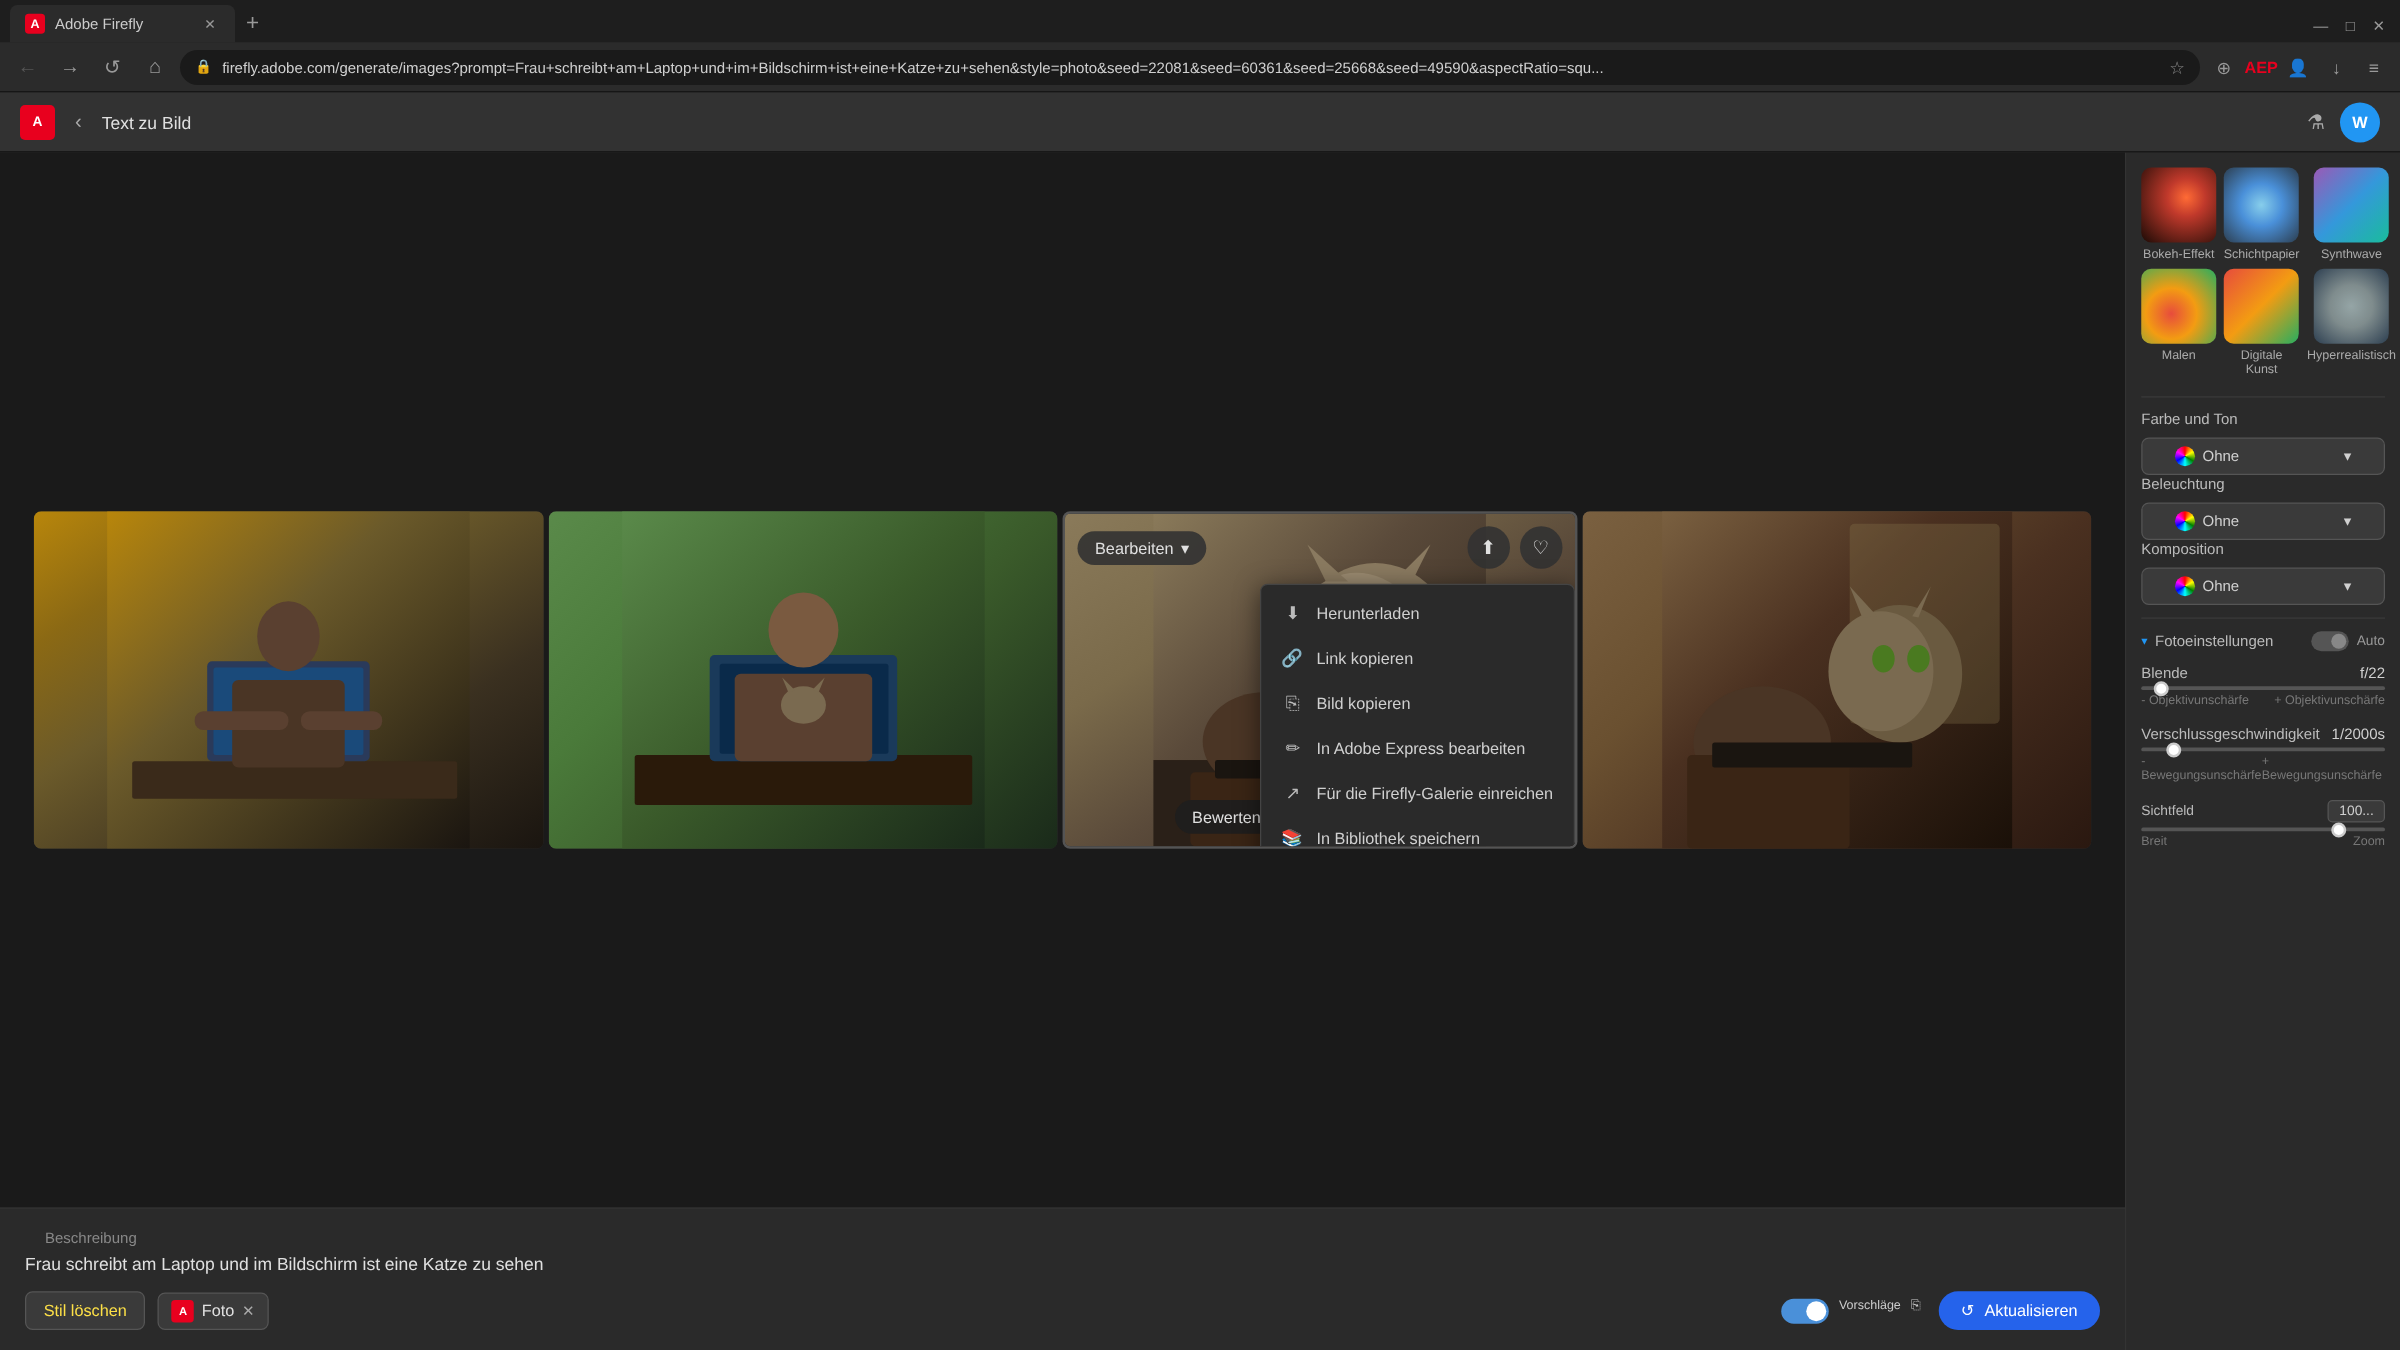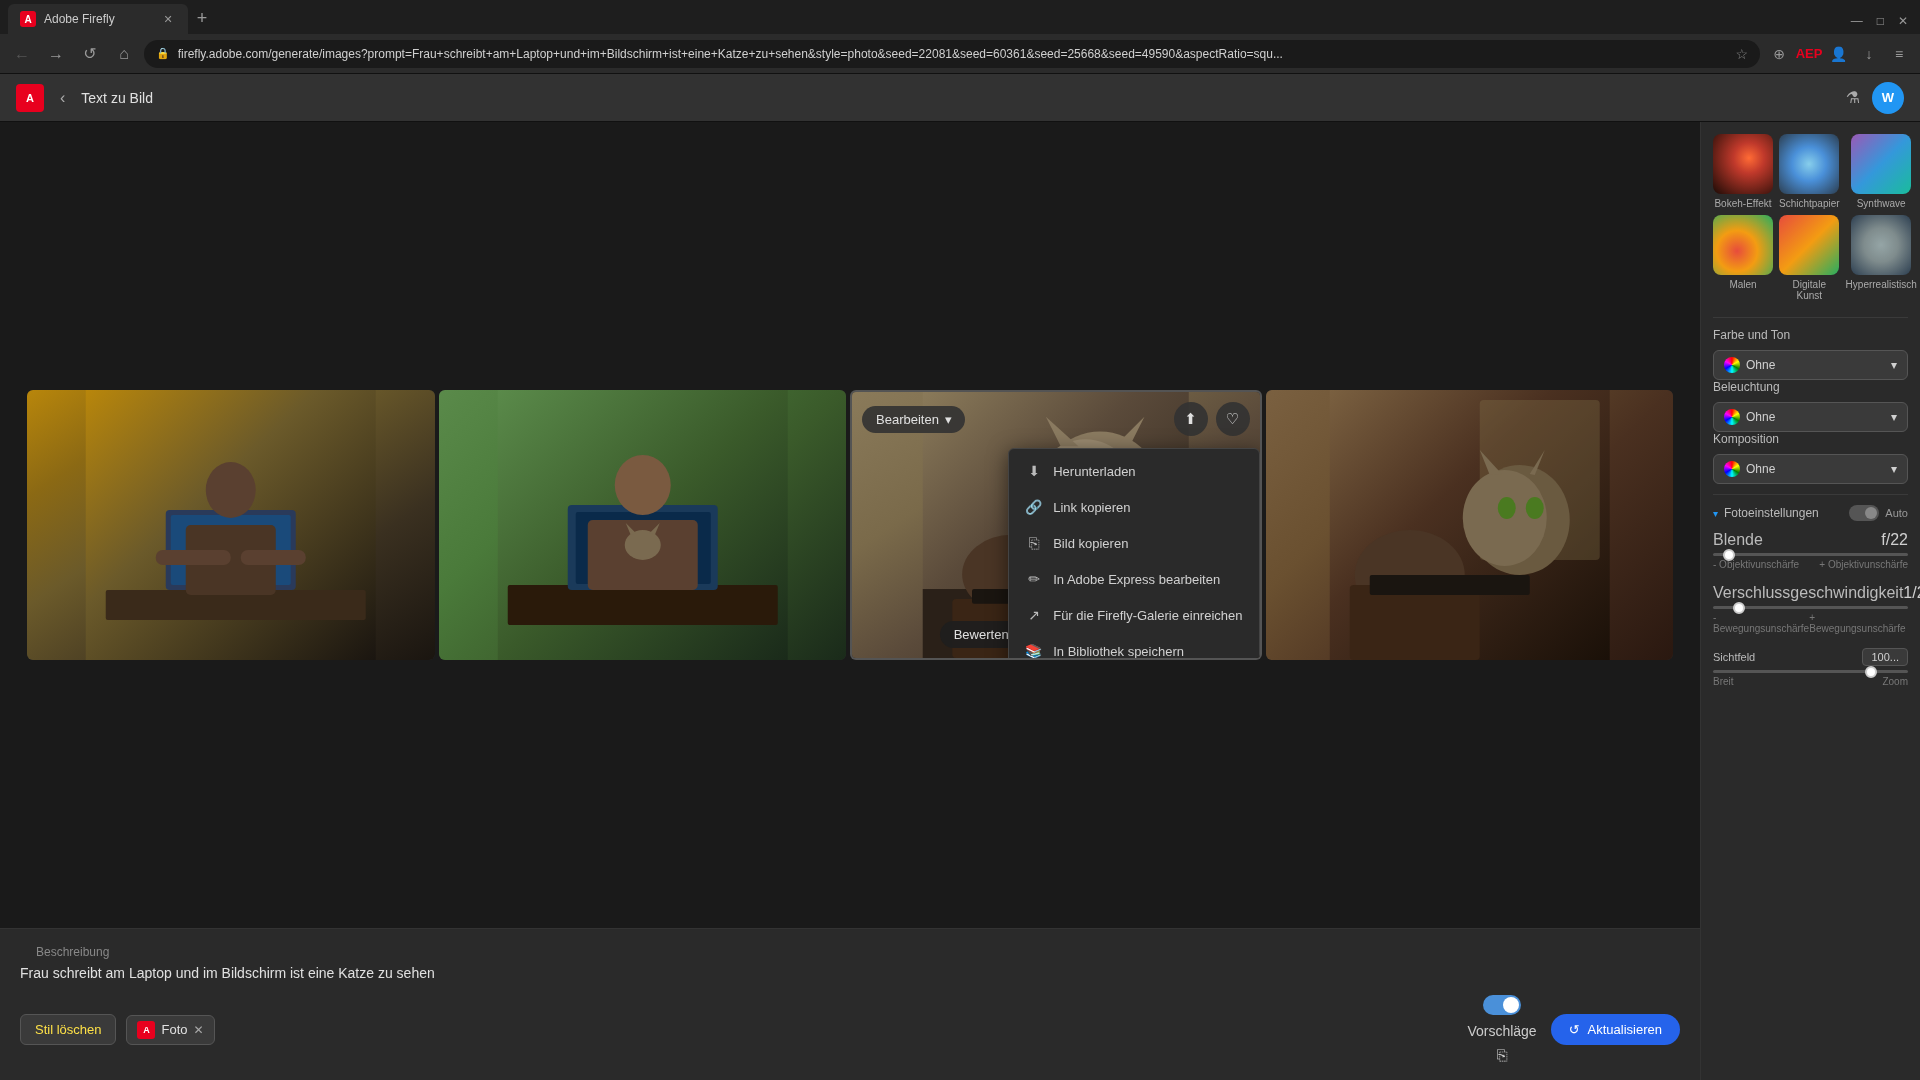--- a/index.html
+++ b/index.html
@@ -381,25 +381,24 @@
 
     .prompt-right {
       margin-left: auto;
       display: flex;
       align-items: center;
       gap: 14px;
     }
 
     .vorschlaege-toggle {
       display: flex;
-      align-items: center;
+      align-items: flex-start;
       gap: 8px;
-      font-size: 14px;
+      font-size: 10px;
       color: #ccc;
-      flex-direction: column;
     }
 
     .toggle-switch {
       width: 38px; height: 20px;
       background: #4a90d9;
       border-radius: 10px;
       position: relative;
       cursor: pointer;
     }
     .toggle-switch::after {
@@ -494,21 +493,21 @@
 
     .sidebar-select-row {
     }
 
     .sidebar-select {
       width: 100%;
       background: #3a3a3a;
       border: 1px solid #555;
       border-radius: 6px;
       color: #d0d0d0;
-      padding: 6px 10px;
+      padding: 6px 26px;
       font-size: 12px;
       display: flex;
       align-items: center;
       justify-content: space-between;
       cursor: pointer;
     }
 
     .select-left {
       display: flex;
       align-items: center;
@@ -555,21 +554,21 @@
       border-radius: 50%;
       top: 2px; right: 2px;
     }
 
     .slider-row {
       margin-bottom: 14px;
     }
     .slider-title-row {
       display: flex;
       justify-content: space-between;
-      font-size: 16px;
+      font-size: 12px;
       color: #bbb;
       margin-bottom: 4px;
     }
     .slider-value { color: #d0d0d0; }
     .slider-track {
       width: 100%;
       height: 3px;
       background: #555;
       border-radius: 2px;
       position: relative;

